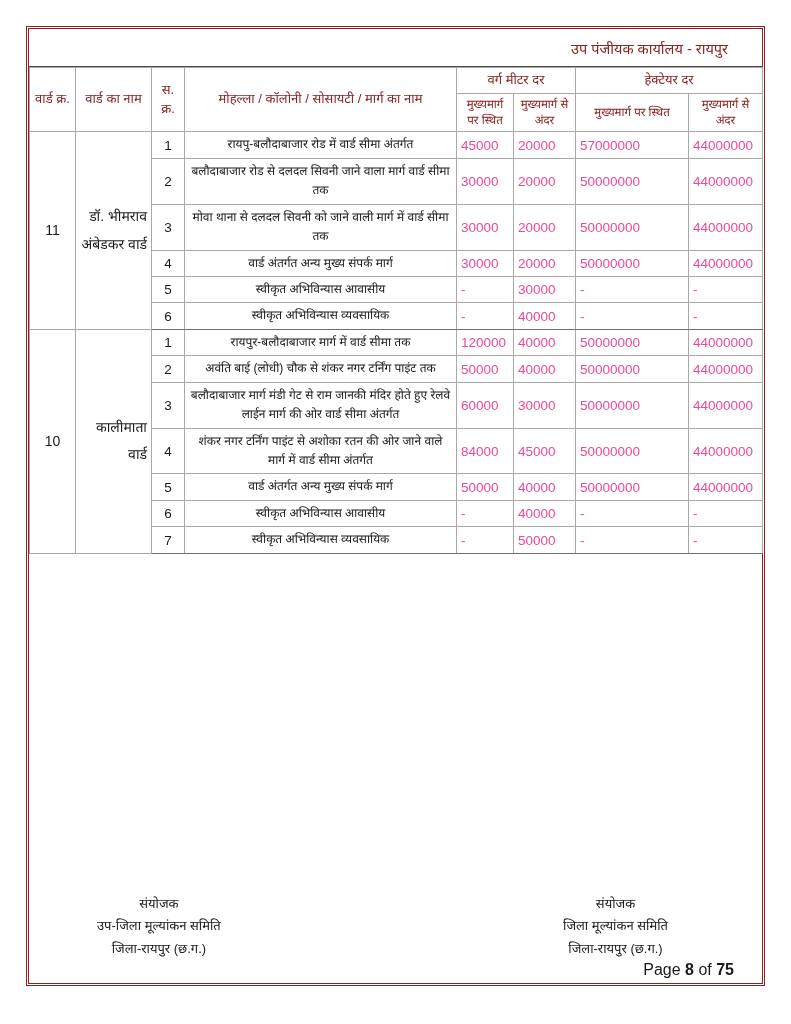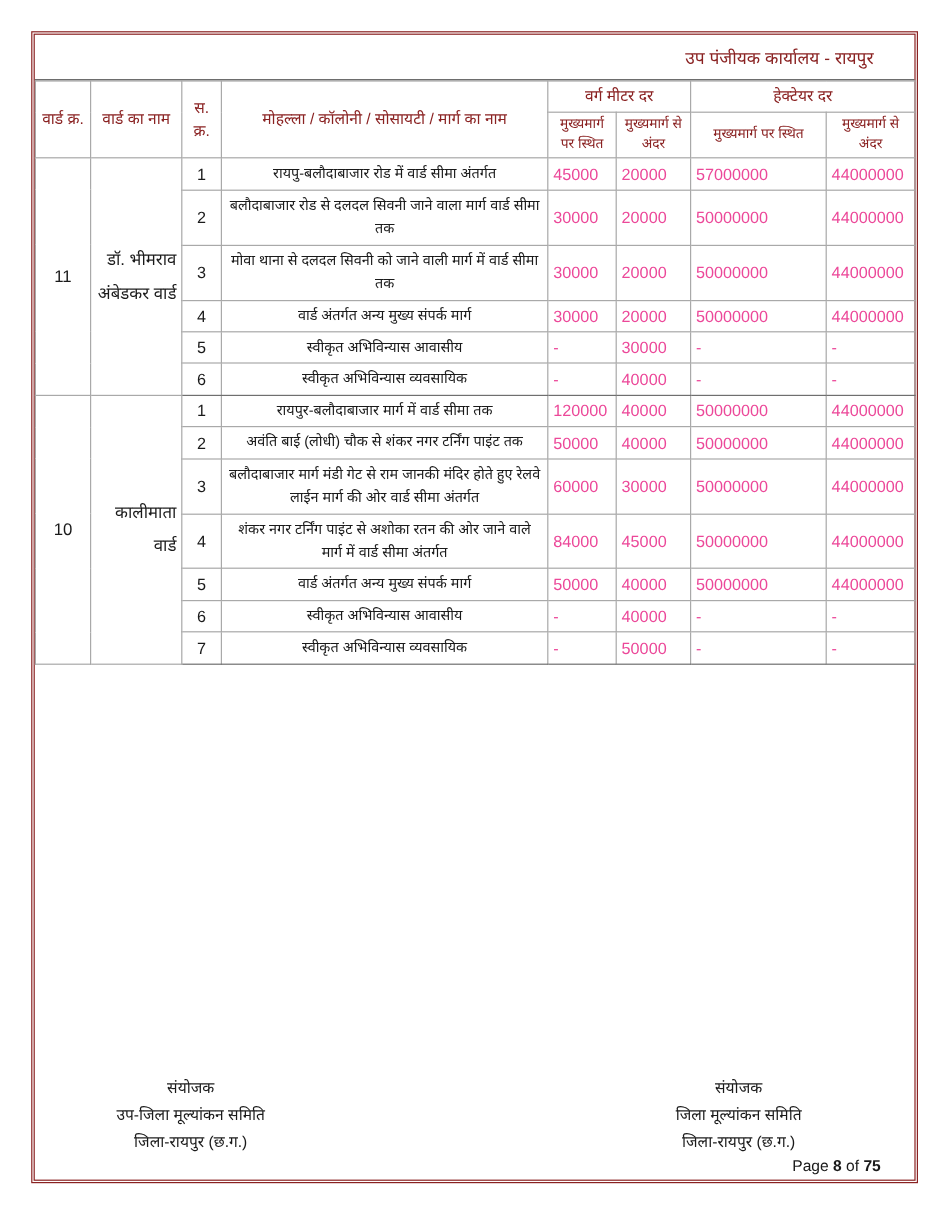--- a/index.html
+++ b/index.html
@@ -140,21 +140,21 @@
     font-size: 13px;
     line-height: 1.72;
     color: #1a1a1a;
     white-space: nowrap;
   }
   .sig-block.left  { margin-left: 52px; }
   .sig-block.right { margin-right: 78px; }
 
   .page-num {
     text-align: right;
-    font-size: 13px;
+    font-size: 16px;
     color: #1a1a1a;
     padding-right: 12px;
     padding-top: 1px;
   }
   .page-num b { font-weight: bold; }
 </style>
 </head>
 <body>
 
 <div class="page">

